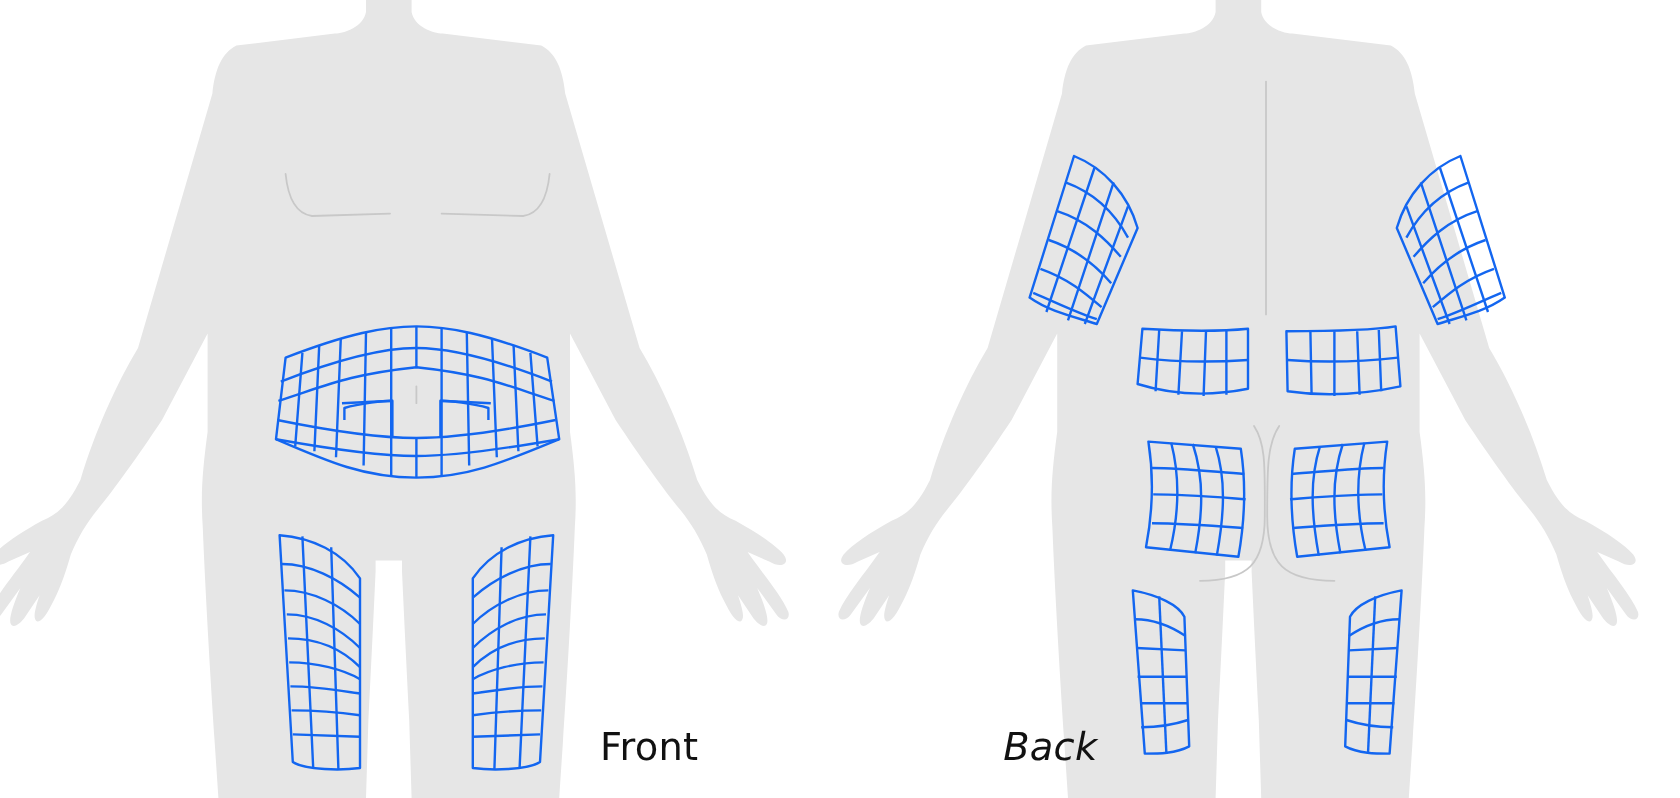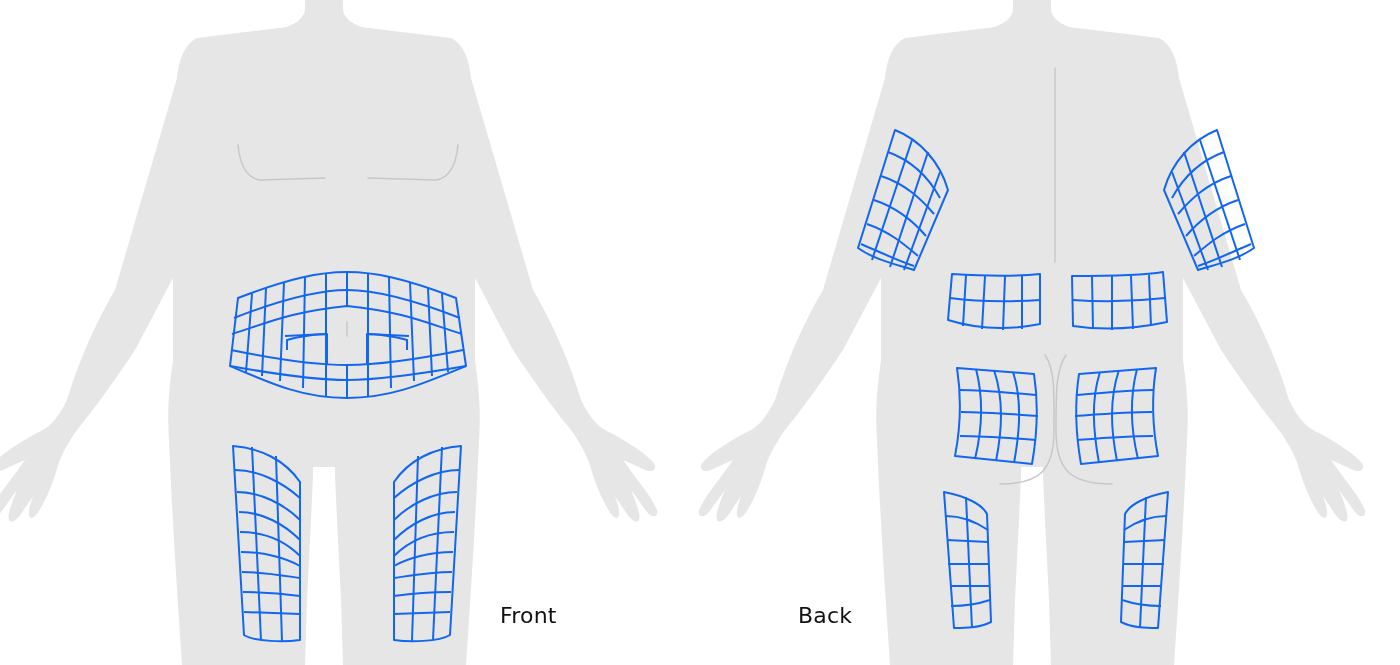--- a/index.html
+++ b/index.html
@@ -2,23 +2,23 @@
 <html><head>
   <meta charset="utf-8">
   <style>
     html, body { margin: 0; padding: 0; background: #ffffff; }
     body { width: 1400px; height: 665px; overflow: hidden; position: relative;
            font-family: "DejaVu Sans", sans-serif; }
     svg.diagram { position: absolute; left: 0; top: 0; }
     .silhouette { fill: #e6e6e6; }
     .detail { fill: none; stroke: #c8c8c8; stroke-width: 1.5; stroke-linecap: round; }
     .zone { fill: none; stroke: #1366f0; stroke-width: 2; stroke-linejoin: round; cursor: pointer; }
-    .view-label { position: absolute; font-size: 22px; color: #111111; letter-spacing: 0.2px; }
+    .view-label { position: absolute; font-size: 32px; color: #111111; letter-spacing: 0.2px; }
     #label-front { left: 500px; top: 603px; }
-    #label-back { left: 798px; top: 603px; }
+    #label-back { left: 836px; top: 603px; font-style: italic; }
   </style>
 </head>
 <body>
 
 <svg class="diagram" width="1400" height="665" viewBox="0 0 1400 665" xmlns="http://www.w3.org/2000/svg">
   <defs>
 
     <path id="body-shape" d="
       M -42 0 L -42 10 C -44 22 -60 28 -68 28
       L -150 38 C -162 44 -168 58 -170 78

